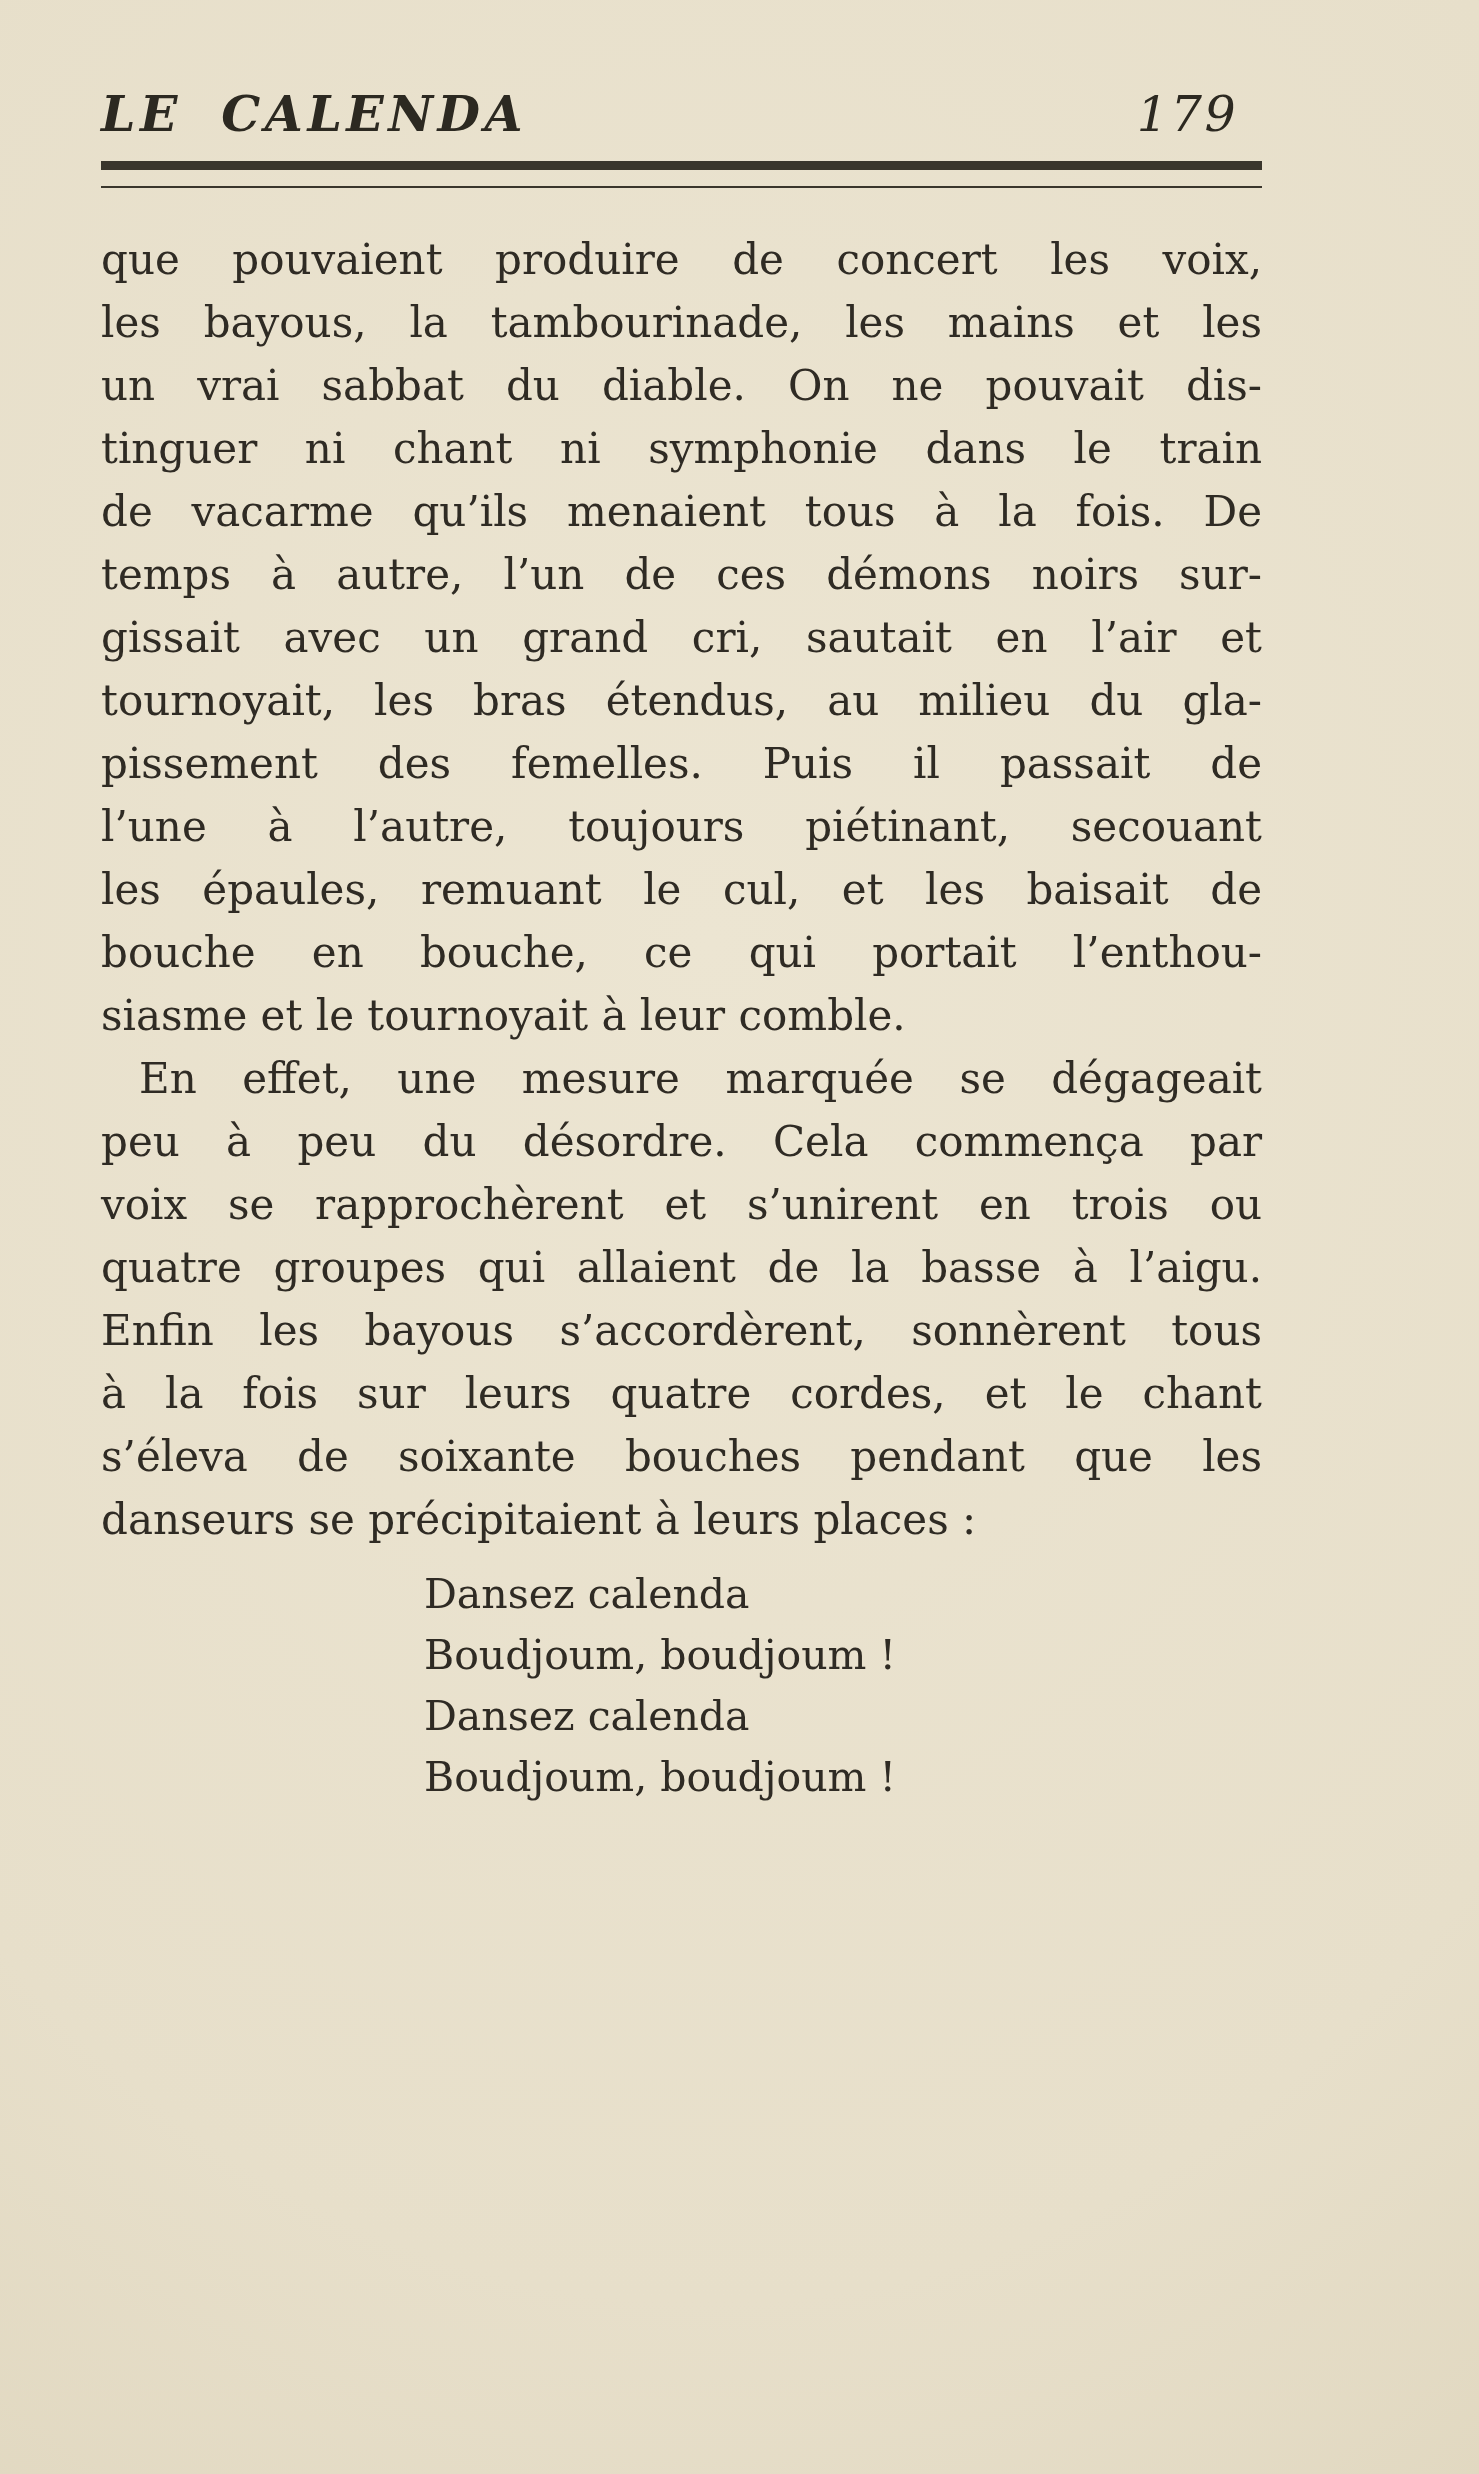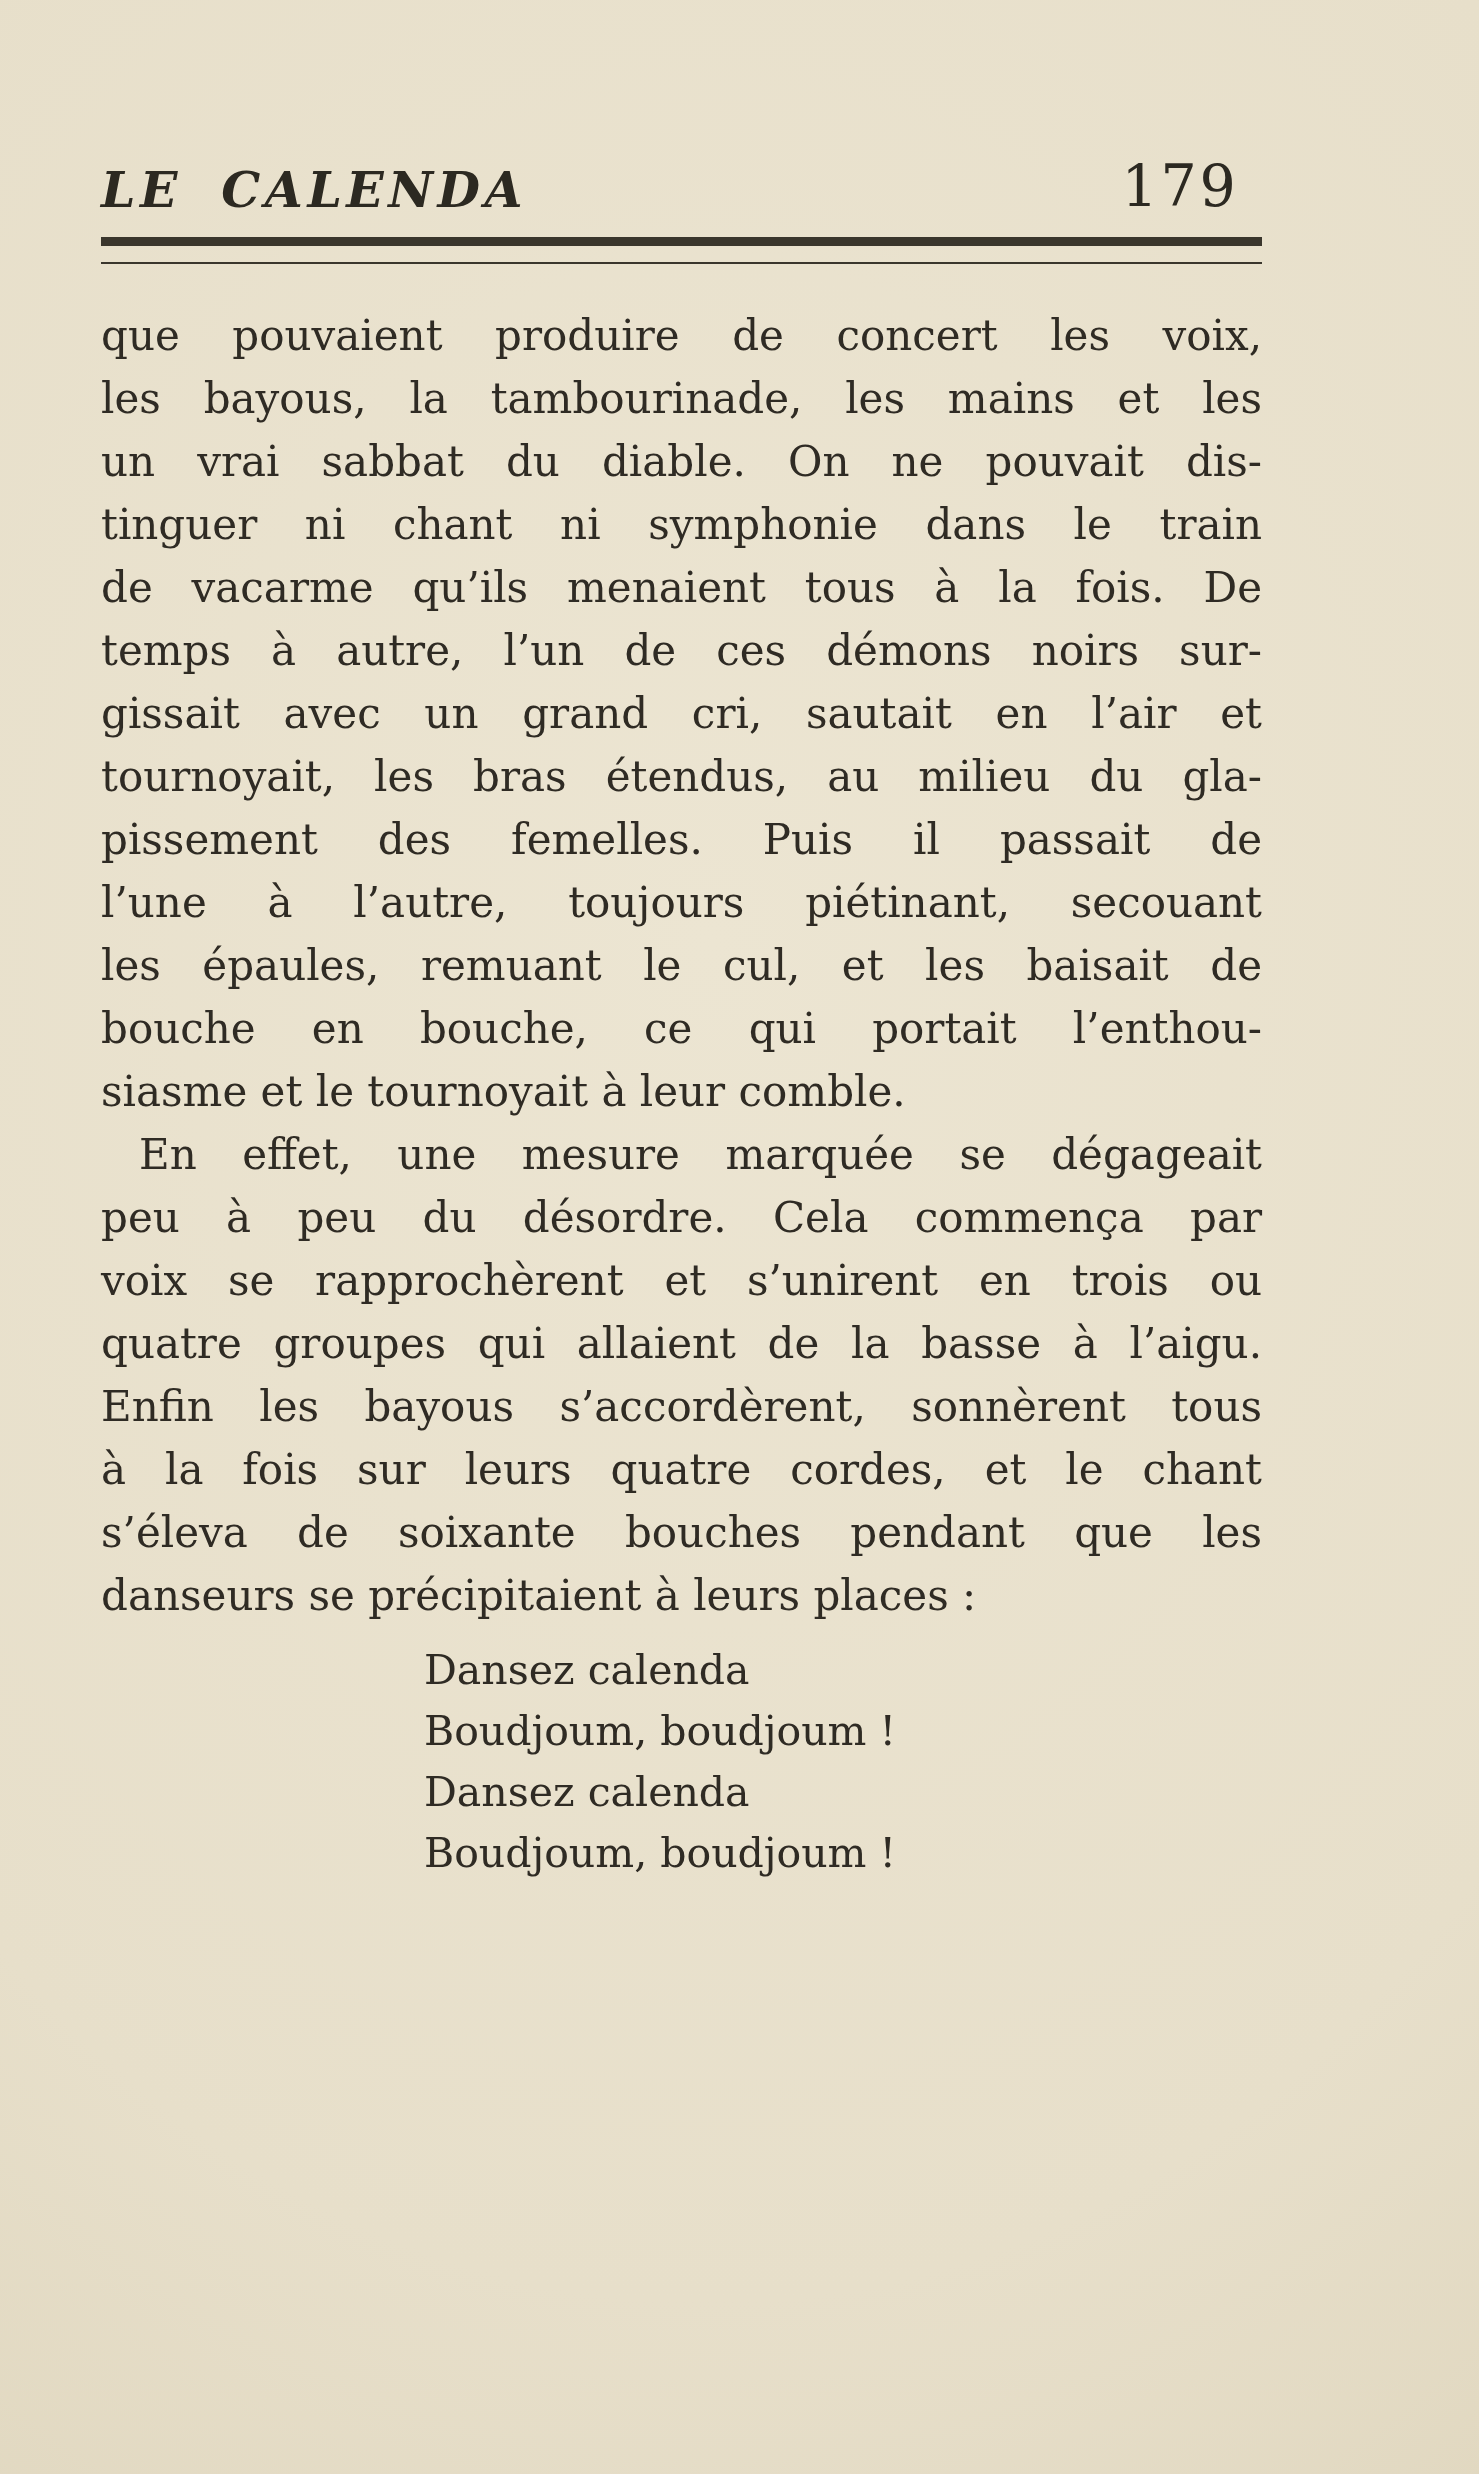--- a/index.html
+++ b/index.html
@@ -4,42 +4,43 @@
 <style>
   * { margin: 0; padding: 0; box-sizing: border-box; }
   html, body { width: 1479px; height: 2475px; }
   body {
     font-family: "DejaVu Serif", "Liberation Serif", serif;
     color: var(--ink, #2f2b24);
     background: radial-gradient(ellipse 130% 100% at 48% 38%,
                 #ece5d2 0%, #e7dfca 55%, #d9cfb4 100%);
     overflow: hidden;
   }
-  .page { padding: 117px 217px 0 101px; margin-top: 44px; }
+  .page { padding: 85px 217px 0 101px; }
 
   .header-row {
     display: flex;
     justify-content: space-between;
     align-items: flex-end;
     height: 58px;
     margin-bottom: 18px;
     padding-right: 23.5px;
   }
   .running-title {
     font-style: italic;
     font-weight: bold;
     font-size: 49px;
     letter-spacing: 4.5px;
     word-spacing: 18px;
     color: #2c2921;
   }
   .page-number {
-    font-size: 57px;
+    font-size: 49px;
     letter-spacing: 2.7px;
     color: #2c2921;
+    font-style: italic;
   }
 
   .rule {
     border-top: 9px solid #3a362c;
     border-bottom: 2.7px solid #3a362c;
     height: 27px;
     margin-bottom: 40px;
   }
 
   .line {

